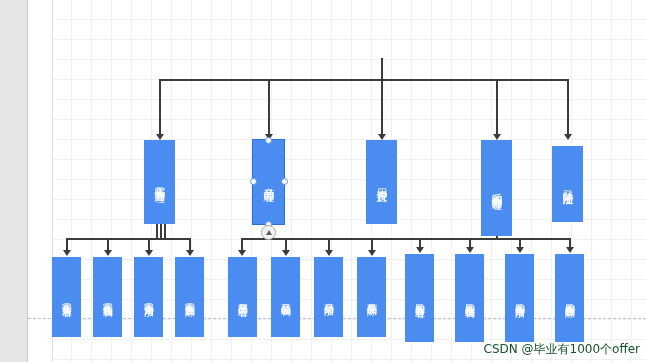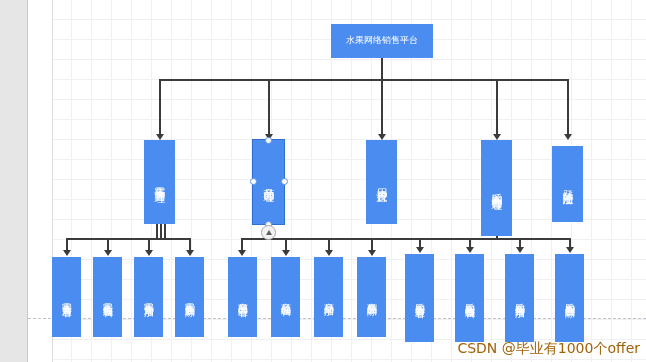--- a/index.html
+++ b/index.html
@@ -100,38 +100,35 @@
   .arrow{
     position:absolute;width:0;height:0;
     border-left:4px solid transparent;
     border-right:4px solid transparent;
     border-top:6px solid #3b3b3b;
   }
 
   
   .watermark{
     position:absolute;right:6px;bottom:4px;
-    font-size:14px;color:#a16207;white-space:nowrap;
+    font-size:12px;color:#14532d;white-space:nowrap;
     font-family:"DejaVu Sans","Liberation Sans",sans-serif;
   }
 </style>
 </head>
 <body>
 
 <div id="stage">
 
   <div class="left-rail"></div>
   <div class="rail-gap"></div>
   <div class="canvas"></div>
 
   <div class="guide-h"></div>
 
-  <div class="node root" style="left:331px;top:24px;width:102px;height:34px;">
-    <span class="lbl">水果网络销售平台</span>
-  </div>
 
   <div class="ln lnv" style="left:381px;top:58px;height:22px;"></div>
 
   <div class="ln lnh" style="left:159px;top:79px;width:408px;"></div>
 
   <div class="ln lnv" style="left:159px;top:79px;height:57px;"></div>
   <div class="arrow" style="left:156px;top:134px;"></div>
 
   <div class="ln lnv" style="left:268px;top:79px;height:57px;"></div>
   <div class="arrow" style="left:265px;top:134px;"></div>

